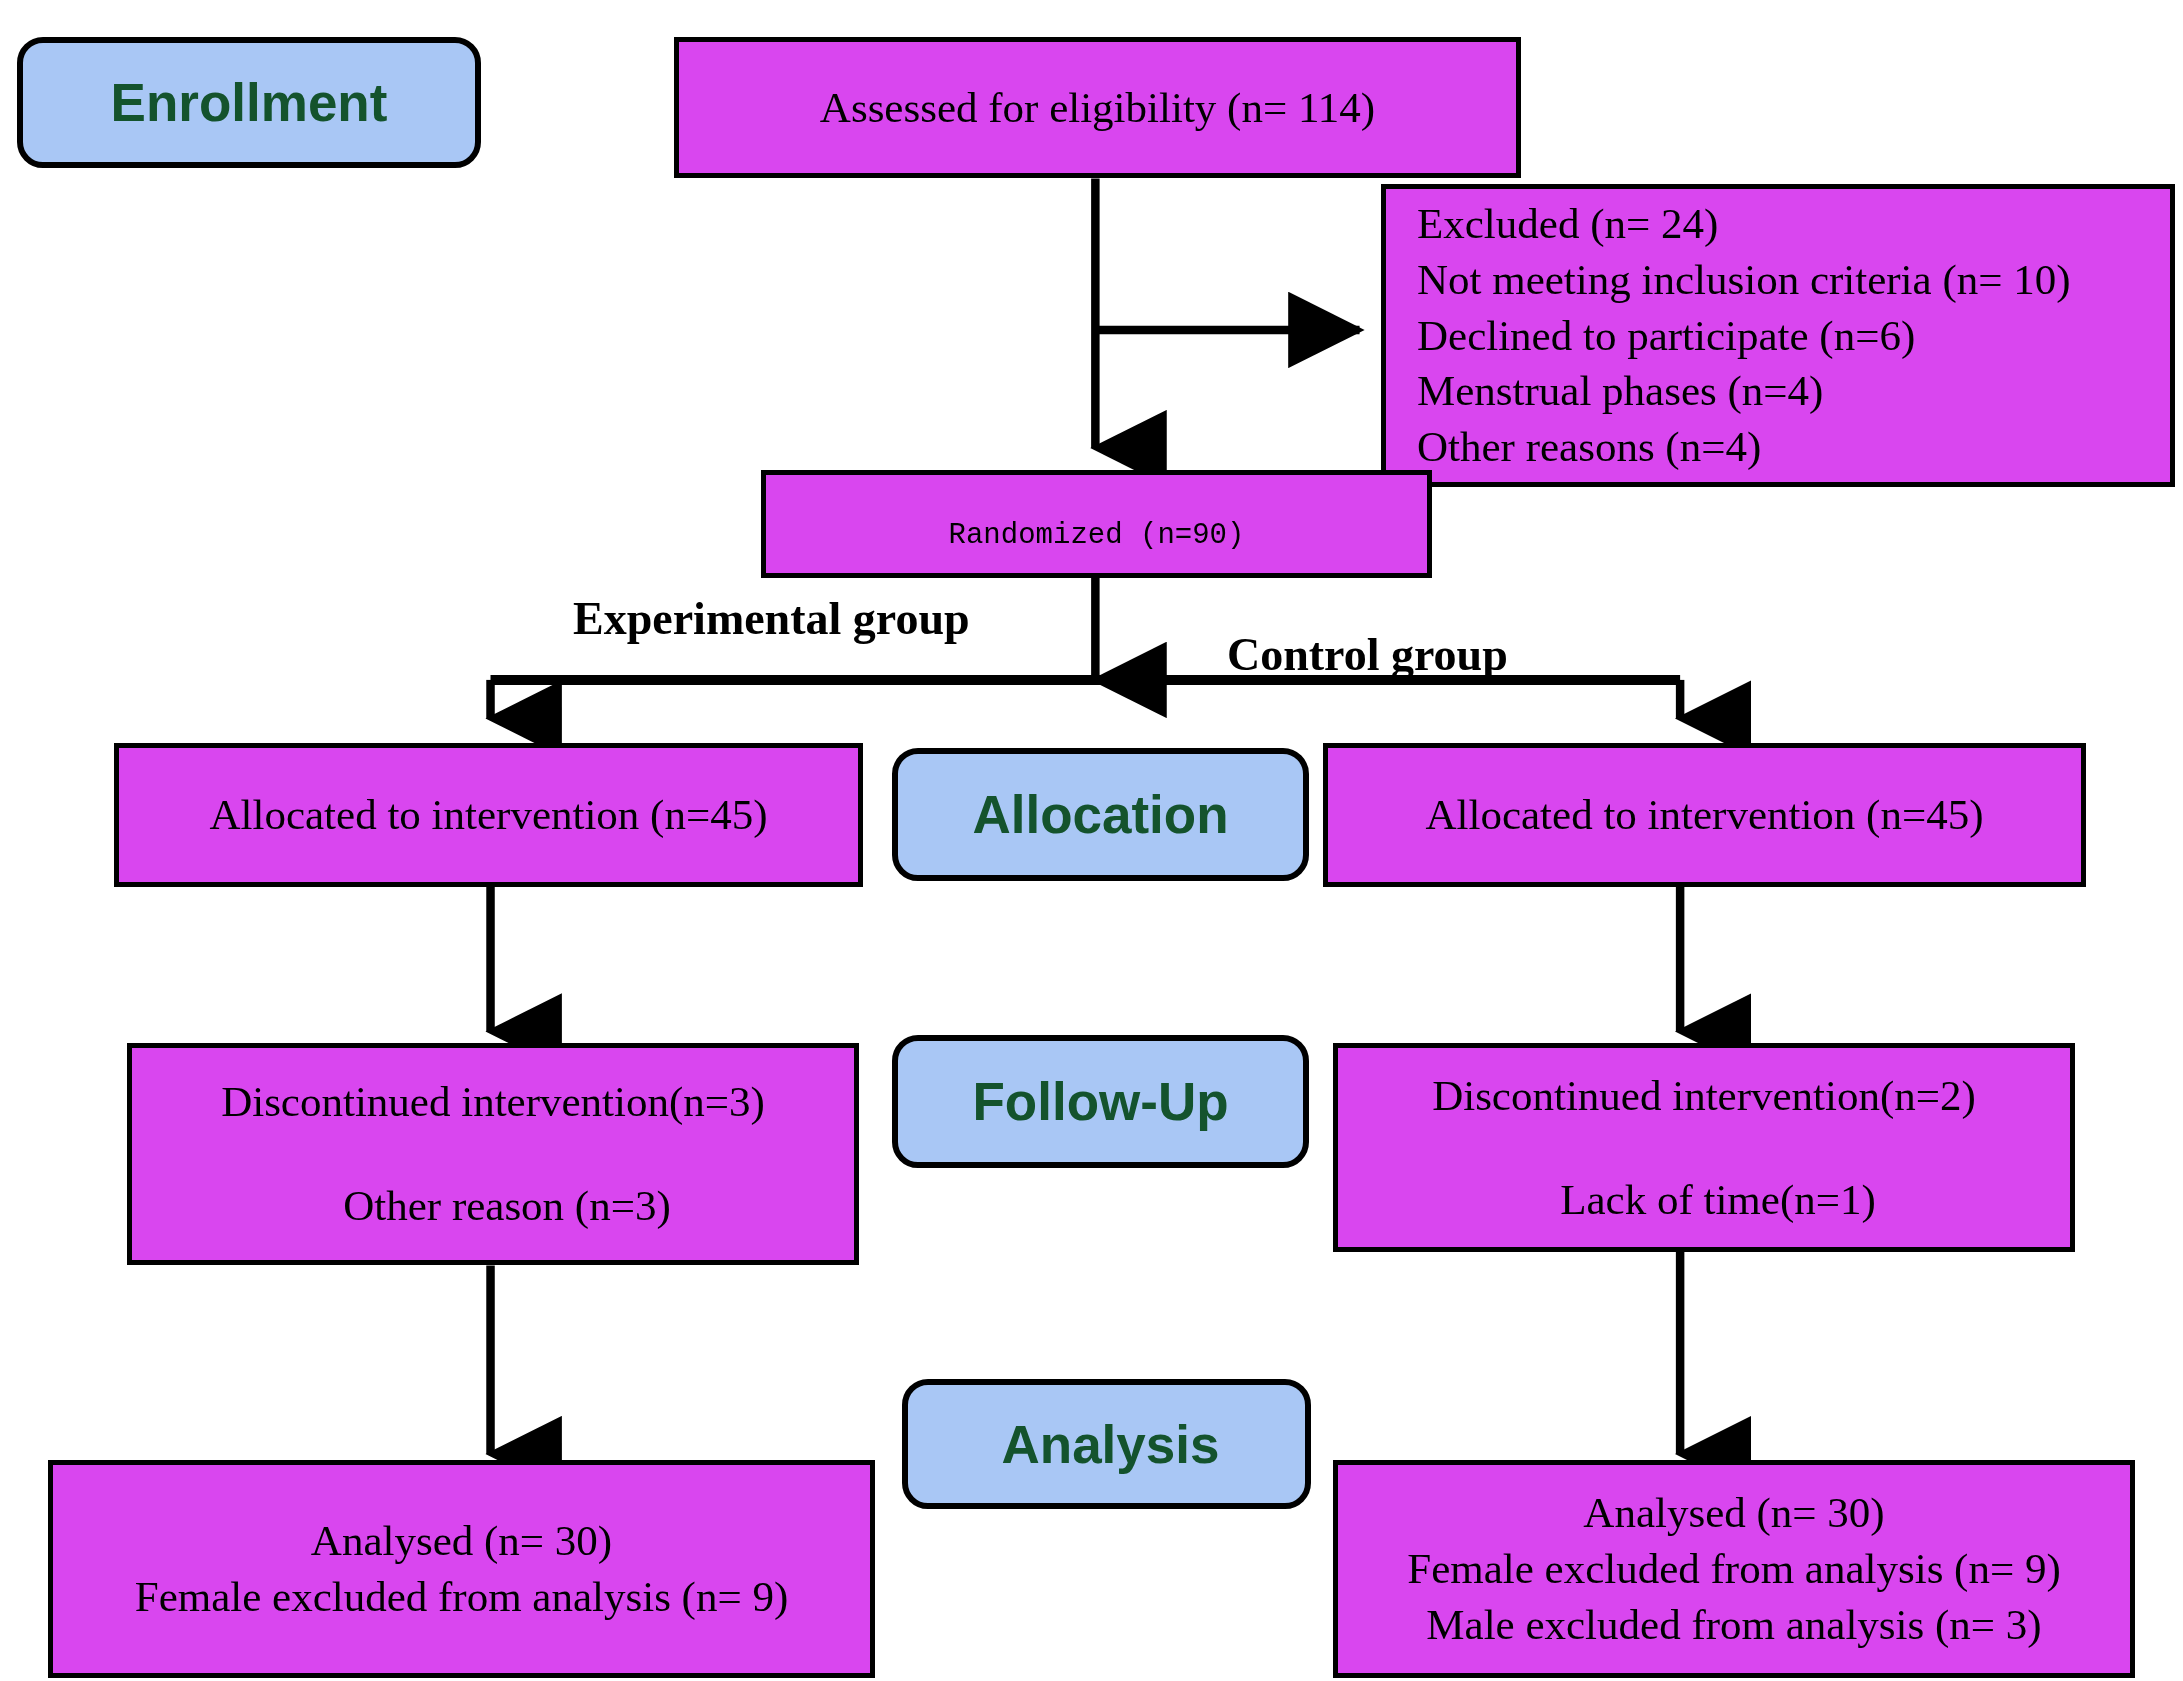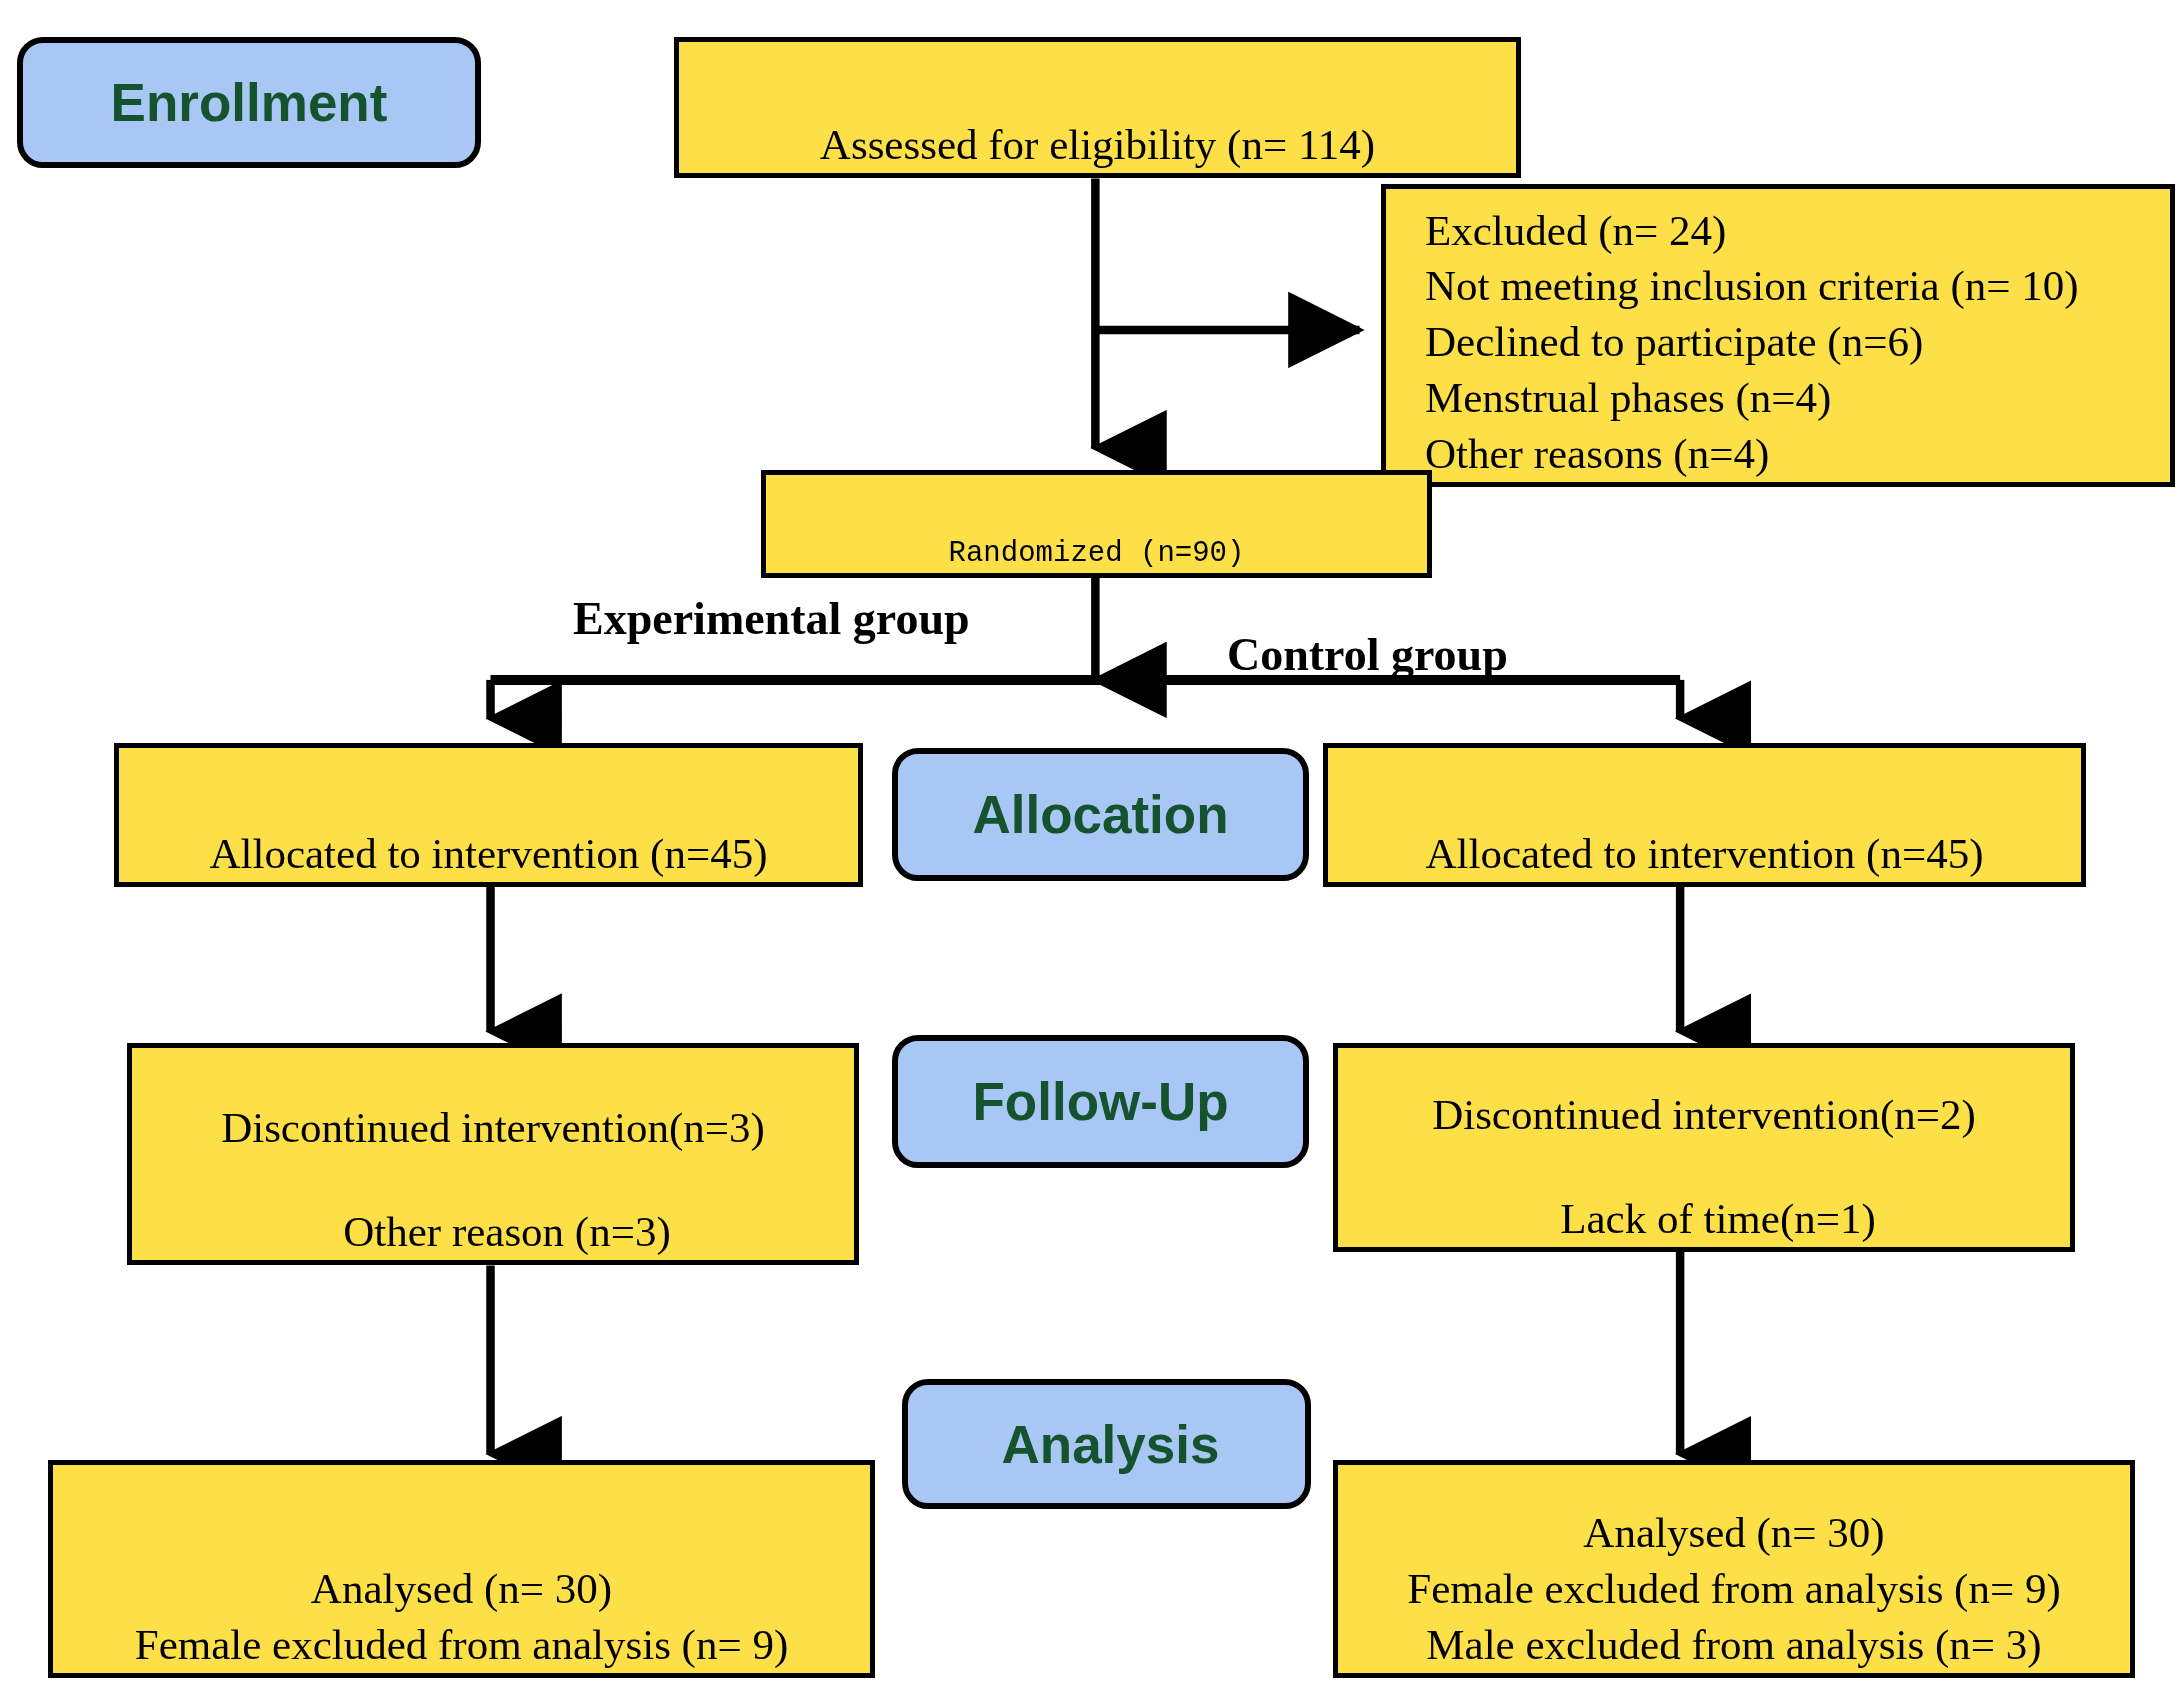--- a/index.html
+++ b/index.html
@@ -40,36 +40,36 @@
     color: #14532d;
     font-size: 53px;
     letter-spacing: 0px;
     line-height: 1;
     white-space: nowrap;
   }
   
   .flow-box {
     position: absolute;
     box-sizing: border-box;
-    background: #fde047;
+    background: #d946ef;
     border: 5.4px solid #000000;
     display: flex;
     flex-direction: column;
-    justify-content: flex-end;
+    justify-content: center;
   }
   .flow-box .box-line {
     font-family: "Liberation Serif", "DejaVu Serif", serif;
     color: #000000;
     font-size: 43px;
     line-height: 1.30;
     white-space: nowrap;
   }
   .box-centered .box-line { text-align: center; }
   .box-left .box-line { text-align: left; }
-  .box-left { padding-left: 39px; }
+  .box-left { padding-left: 31px; }
   
   .box-sans .box-line {
     font-family: Liberation Mono, monospace;
     font-size: 29px;
     margin-top: 24px;
   }
   
   .gap-lines .box-line + .box-line { margin-top: 48px; padding-left: 28px; }
   
   .group-label {

